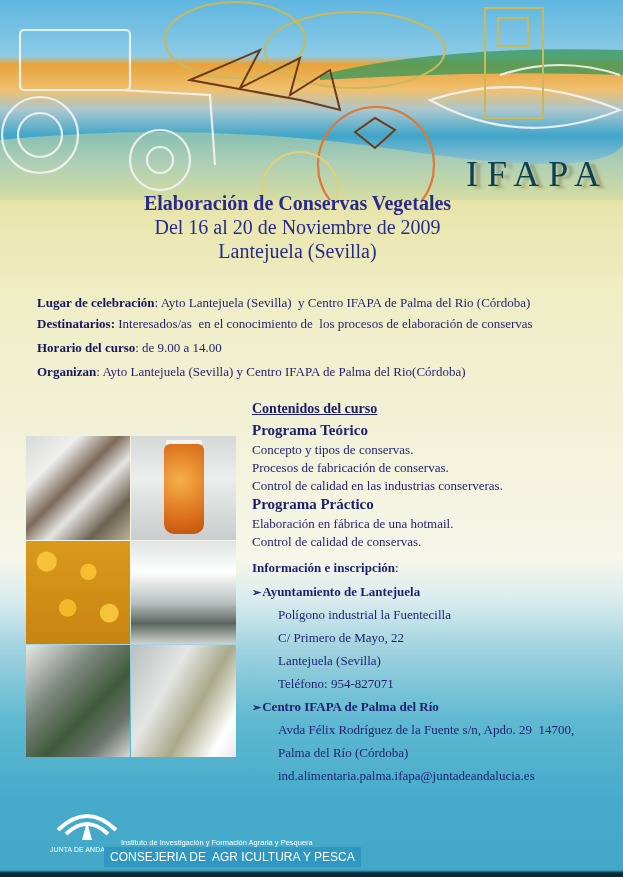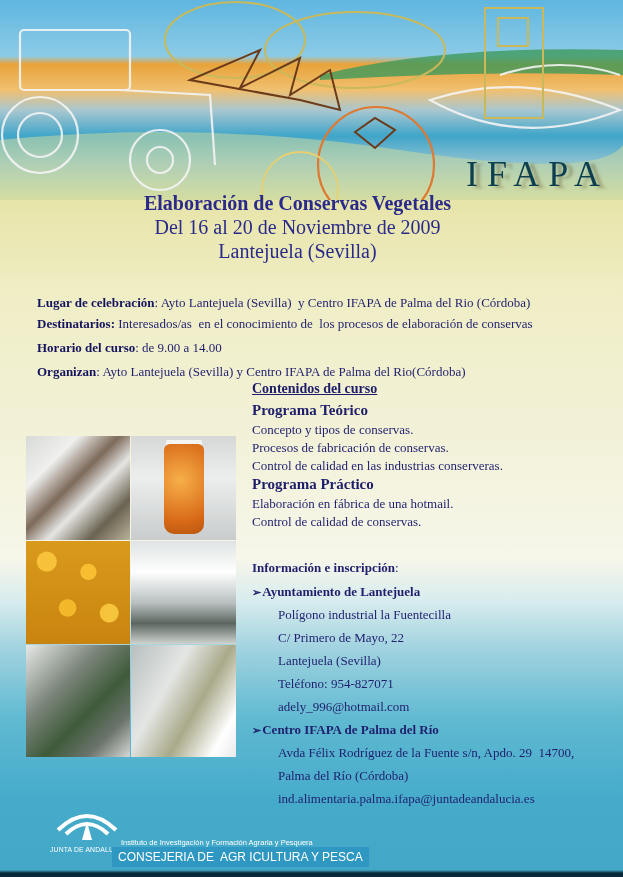--- a/index.html
+++ b/index.html
@@ -40,34 +40,34 @@
     background: radial-gradient(circle at 40% 40%, #f7b04a, #d86a18 70%, #b9560f); }
   .p2 .lid { position: absolute; left: 35px; top: 4px; width: 36px; height: 9px; background: #f4f4f2; border-radius: 2px; }
   .p3 { background: radial-gradient(circle at 20% 20%, #f7c23a 8%, transparent 9%),
                     radial-gradient(circle at 60% 30%, #f6be30 8%, transparent 9%),
                     radial-gradient(circle at 40% 65%, #f4b92a 9%, transparent 10%),
                     radial-gradient(circle at 80% 70%, #f6c43a 8%, transparent 9%),
                     linear-gradient(#d99a1c, #c98410); }
   .p4 { background: linear-gradient(to bottom, #dfe3e3 0%, #ffffff 30%, #b9c0c0 60%, #5c6660 80%, #cfd3cf 100%); }
   .p5 { background: linear-gradient(135deg, #e7e9e7 0%, #7b857b 35%, #3e5a3a 60%, #6c746c 80%, #d6d8d6 100%); }
   .p6 { background: linear-gradient(120deg, #b7bfbf 0%, #e4e6e4 35%, #a9a98a 60%, #ffffff 85%, #e9e9e9 100%); }
-  .contents { position: absolute; left: 252px; top: 379px; font-size: 13px; color: #1f1f6e; }
+  .contents { position: absolute; left: 252px; top: 399px; font-size: 13px; color: #1f1f6e; }
   .contents .heading { font-weight: bold; font-size: 14px; text-decoration: underline; color: #1d1d6a; line-height: 20px; height: 22px; }
   .contents .sub { font-weight: bold; font-size: 15px; color: #1d1d6a; line-height: 18px; height: 20px; }
   .contents .item { line-height: 18px; height: 18px; }
   .contact { position: absolute; left: 252px; top: 559px; font-size: 13px; color: #1f1f6e; }
   .contact .lbl { font-weight: bold; height: 24px; line-height: 18px; }
   .contact .org { font-weight: bold; height: 23px; line-height: 18px; }
   .contact .org .arrow { font-size: 11px; margin-right: 1px; }
   .contact .line { padding-left: 26px; height: 23px; line-height: 18px; white-space: pre; }
   .footer-logo { position: absolute; left: 22px; top: 808px; width: 78px; margin-left: 28px; }
   .footer-logo svg { display: block; margin-left: 6px; }
   .footer-logo .jda { font-family: "Liberation Sans", sans-serif; font-size: 8px; color: #ffffff; letter-spacing: 0.2px; margin-top: 3px; white-space: nowrap; transform: scaleX(0.85); transform-origin: left; }
   .institute { position: absolute; left: 109px; top: 838px; font-family: "Liberation Sans", sans-serif; font-size: 7.5px; color: #ffffff; white-space: nowrap; padding-left: 12px; }
-  .consejeria { position: absolute; left: 112px; top: 847px; height: 20px; padding: 0 6px; background: #2f98c2;
+  .consejeria { position: absolute; left: 104px; top: 847px; height: 20px; padding: 0 6px; background: #2f98c2;
     font-family: "Liberation Sans", sans-serif; font-size: 12px; line-height: 20px; color: #ffffff; white-space: pre; }
 </style>
 </head>
 <body>
 
 <div class="banner">
   <svg width="623" height="200" viewBox="0 0 623 200">
     <defs>
       <linearGradient id="sky" x1="0" y1="0" x2="0" y2="1">
         <stop offset="0" stop-color="#5fb6e0"></stop>
@@ -149,21 +149,20 @@
   <div class="item">Control de calidad de conservas.</div>
 </div>
 
 <div class="contact">
   <div class="lbl"><span>Información e inscripción</span><span style="font-weight:normal">:</span></div>
   <div class="org"><span class="arrow">➢</span><span>Ayuntamiento de Lantejuela</span></div>
   <div class="line">Polígono industrial la Fuentecilla</div>
   <div class="line">C/ Primero de Mayo, 22</div>
   <div class="line">Lantejuela (Sevilla)</div>
   <div class="line">Teléfono: 954-827071</div>
-  <div class="line">adely_996@hotmail.com</div>
   <div class="org"><span class="arrow">➢</span><span>Centro IFAPA de Palma del Río</span></div>
   <div class="line">Avda Félix Rodríguez de la Fuente s/n, Apdo. 29  14700,</div>
   <div class="line">Palma del Río (Córdoba)</div>
   <div class="line">ind.alimentaria.palma.ifapa@juntadeandalucia.es</div>
 </div>
 
 <div class="footer-logo">
   <svg width="62" height="34" viewBox="0 0 62 34">
     <path d="M2 22 Q 31 -6 60 22" fill="none" stroke="#ffffff" stroke-width="4"></path>
     <path d="M10 26 Q 31 6 52 26" fill="none" stroke="#ffffff" stroke-width="4"></path>

